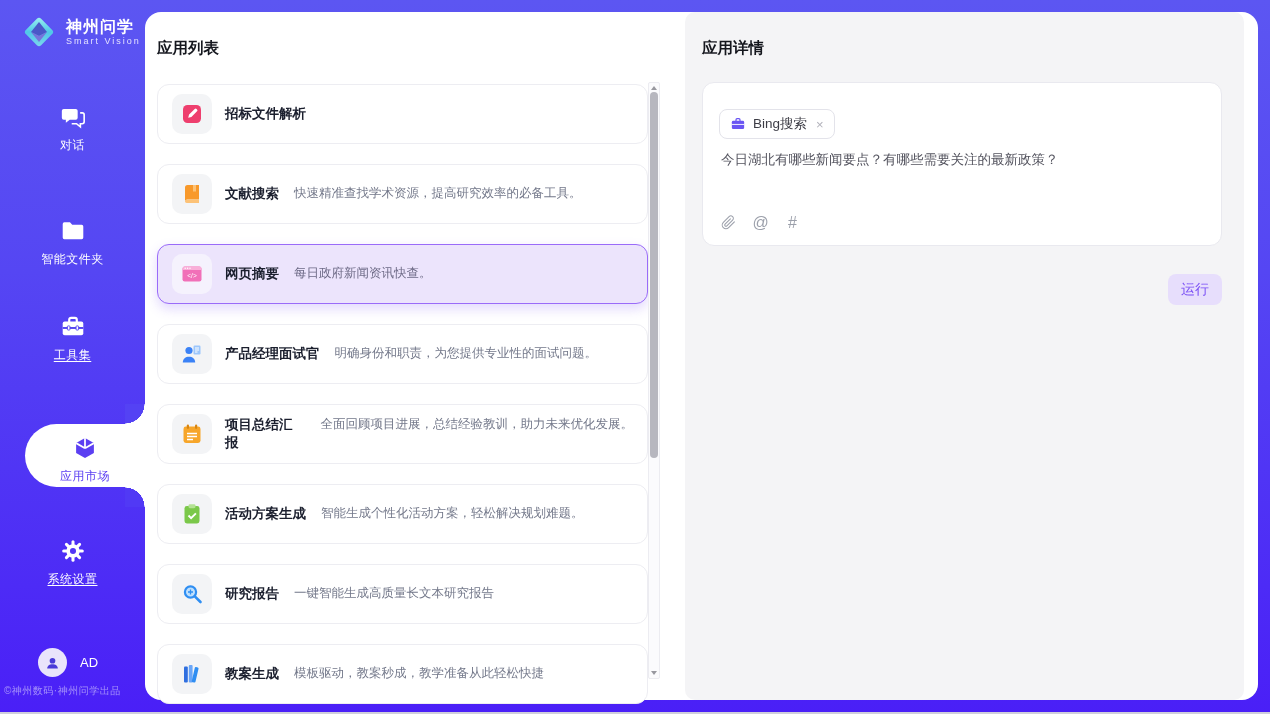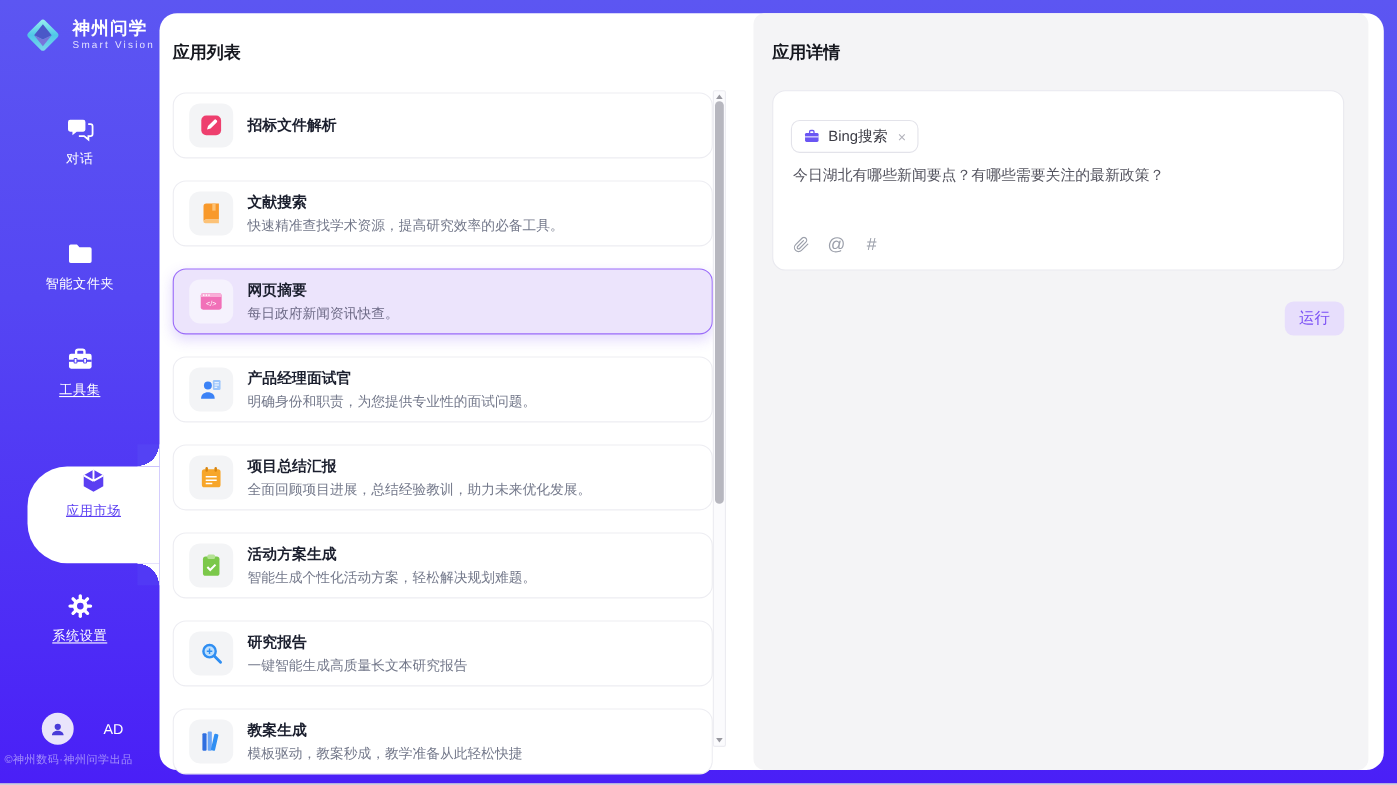--- a/index.html
+++ b/index.html
@@ -11,49 +11,49 @@
   
   .brand{position:absolute;left:20px;top:13px;display:flex;align-items:center;gap:8px;}
   .brand-logo{width:38px;height:38px;display:block;}
   .brand-name{color:#fff;font-size:16px;font-weight:700;letter-spacing:1px;line-height:18px;}
   .brand-sub{color:#e3e1ff;font-size:9px;letter-spacing:2px;line-height:11px;}
   .nav-item{position:absolute;left:0;width:145px;text-align:center;cursor:pointer;color:#fff;}
   .nav-icon{display:block;width:26px;height:26px;margin:0 auto 5px;}
   .nav-icon svg{width:100%;height:100%;}
   .nav-label{font-size:12px;letter-spacing:.5px;margin-top:17px;}
   .nav-label.u{text-decoration:underline;text-underline-offset:2px;}
-  .nav-item.active{left:25px;width:120px;height:88px;background:#fff;border-radius:36px 0 0 36px;
-    color:#5b3ff2;text-decoration:underline;}
+  .nav-item.active{left:25px;width:120px;height:63px;background:#fff;border-radius:36px 0 0 36px;
+    color:#5b3ff2;padding-top:11px;}
   .nav-item.active .nav-label{color:#5b3ff2;}
   .nav-item.active::before{content:"";position:absolute;right:0;top:-20px;width:20px;height:20px;
     background:radial-gradient(circle 20px at 0 0,#5442f4 0 19.4px,#fff 19.6px);}
   .nav-item.active::after{content:"";position:absolute;right:0;bottom:-20px;width:20px;height:20px;
     background:radial-gradient(circle 20px at 0 100%,#5139f5 0 19.4px,#fff 19.6px);}
-  .user-row{position:absolute;left:38px;top:648px;display:flex;align-items:center;gap:27px;cursor:pointer;}
+  .user-row{position:absolute;left:38px;top:648px;display:flex;align-items:center;gap:13px;cursor:pointer;}
   .avatar{width:29px;height:29px;border-radius:50%;background:#e9e4fb;display:flex;align-items:center;justify-content:center;}
   .avatar svg{width:17px;height:17px;}
   .user-name{color:#fff;font-size:13px;}
   .side-footer{position:absolute;left:4px;top:684px;width:140px;color:rgba(255,255,255,.48);font-size:10px;letter-spacing:.5px;}
 
   
   .panel{position:absolute;left:145px;top:12px;width:1113px;height:688px;background:#fff;border-radius:16px;}
   .detail-bg{position:absolute;left:685px;top:12px;width:559px;height:688px;background:#f4f4f6;border-radius:10px;}
   .col-title{position:absolute;top:38px;font-size:15.5px;font-weight:700;color:#15171e;margin:0;}
   .list-title{left:157px;}
   .detail-title{left:702px;}
 
   
   .list-col{position:absolute;left:157px;top:84px;width:491px;height:616px;}
   .app-card{position:relative;height:60px;margin-bottom:20px;background:#fff;border:1px solid #ededf2;
     border-radius:12px;display:flex;align-items:center;padding:0 14px;gap:13px;cursor:pointer;}
   .app-card.selected{background:#ece4fc;border:1.5px solid #9a6bf9;box-shadow:0 5px 12px rgba(122,80,245,.22);}
   .tile{flex:0 0 40px;width:40px;height:40px;border-radius:10px;background:#f3f4f6;display:flex;align-items:center;justify-content:center;}
   .tile svg{width:24px;height:24px;}
   .app-card.selected .tile{background:#f5f2fd;}
-  .app-texts{display:flex;flex-direction:column;gap:4px;min-width:0;}
+  .app-texts{display:flex;flex-direction:row;gap:15px;min-width:0;}
   .app-name{font-size:13.5px;font-weight:700;color:#1b1f2e;}
   .app-desc{font-size:12.5px;color:#73788a;white-space:nowrap;}
   .app-card.selected .app-desc{color:#6d6a86;}
 
   
   .scrollbar{position:absolute;left:648px;top:82px;width:12px;height:597px;background:#fbfbfd;
     border:1px solid #ececf1;border-radius:2px;}
   .sb-thumb{position:absolute;left:1px;top:9px;width:8px;height:366px;background:#b7b7bf;border-radius:4px;cursor:pointer;}
   .sb-arrow{position:absolute;left:1px;width:8px;height:8px;display:flex;align-items:center;justify-content:center;cursor:pointer;}
   .sb-arrow.up{top:1px;}

